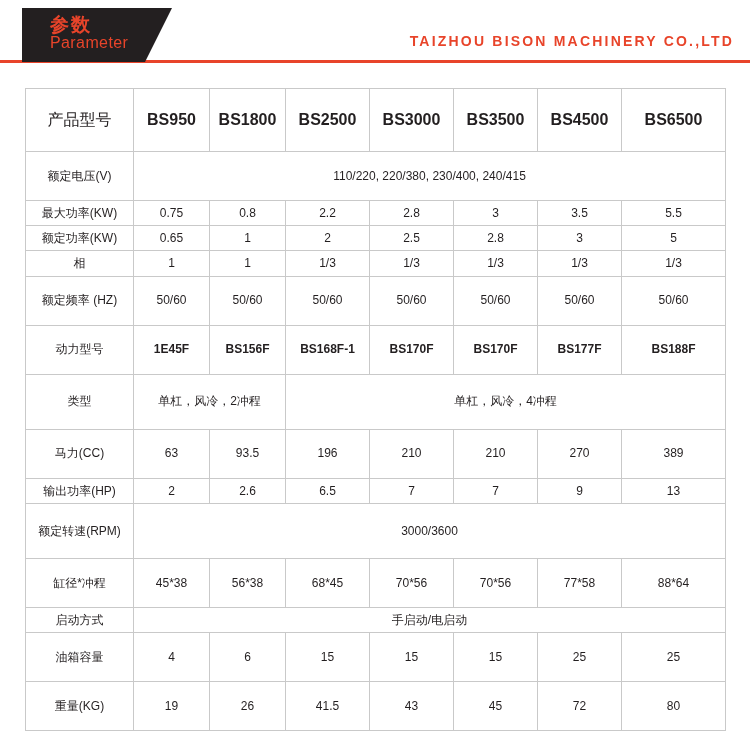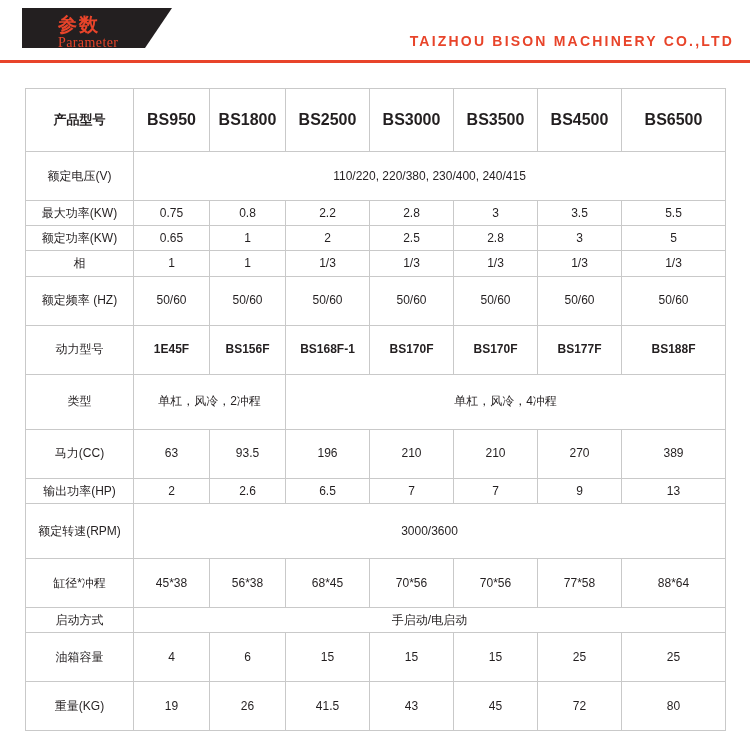--- a/index.html
+++ b/index.html
@@ -35,42 +35,41 @@
     top: 60px;
     width: 750px;
     height: 3px;
     background: #e8442a;
   }
   .header-tag {
     position: absolute;
     left: 22px;
     top: 8px;
     width: 150px;
-    height: 40px;
+    height: 54px;
     background: #231f20;
     
     clip-path: polygon(0 0, 100% 0, 82% 100%, 0 100%);
-    padding: 6px 0 0 36px;
+    padding: 6px 0 0 28px;
     box-sizing: border-box;
   }
   .header-tag .cn {
     color: #e8442a;
     font-size: 19px;
     font-weight: bold;
     letter-spacing: 2px;
     line-height: 22px;
     display: block;
   }
   .header-tag .en {
     color: #e8442a;
-    font-size: 14px;
+    font-size: 16px;
     line-height: 14px;
     display: block;
     letter-spacing: 0.4px;
-    font-family: Liberation Serif, serif;
   }
   .header-company {
     position: absolute;
     right: 16px;
     top: 33px;
     font-size: 14px;
     letter-spacing: 2.2px;
     color: #e8442a;
     font-weight: bold;
     white-space: nowrap;
@@ -100,22 +99,22 @@
   table.spec td.rowlabel {
     font-size: 12px;
     width: 108px;
   }
   table.spec tr.headrow td {
     font-size: 16px;
     font-weight: bold;
     height: 54px;
   }
   table.spec tr.headrow td.rowlabel {
-    font-weight: bold;
-    font-size: 13px;
+    font-weight: normal;
+    font-size: 16px;
   }
   td.model {
     font-weight: bold;
     font-size: 12px;
   }
   .tall { height: 40px; }
   .xtall { height: 46px; margin-left: 28px; }
   .two-line { line-height: 1.5; }
 </style>
 </head>

